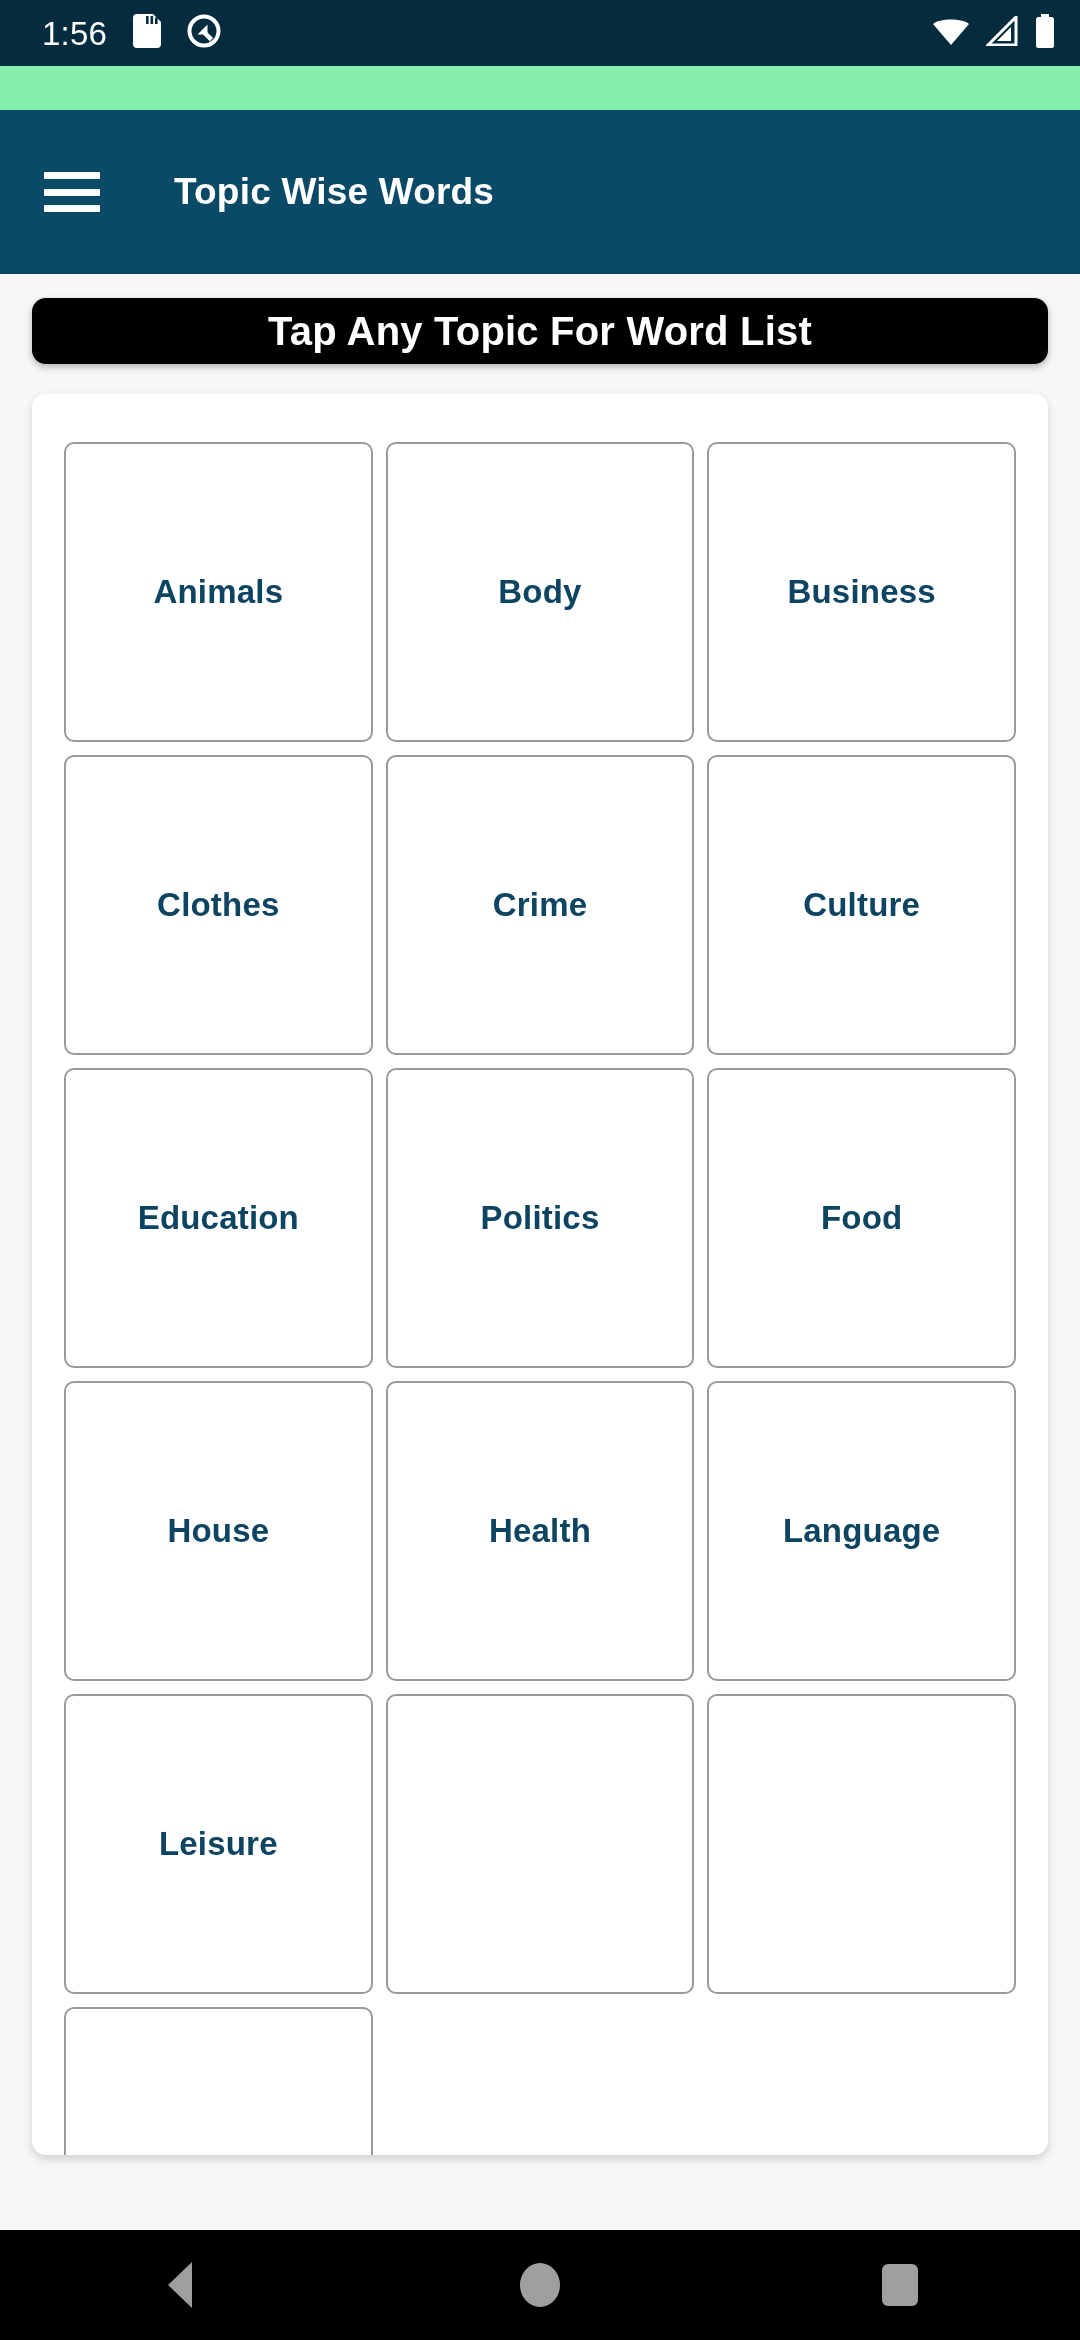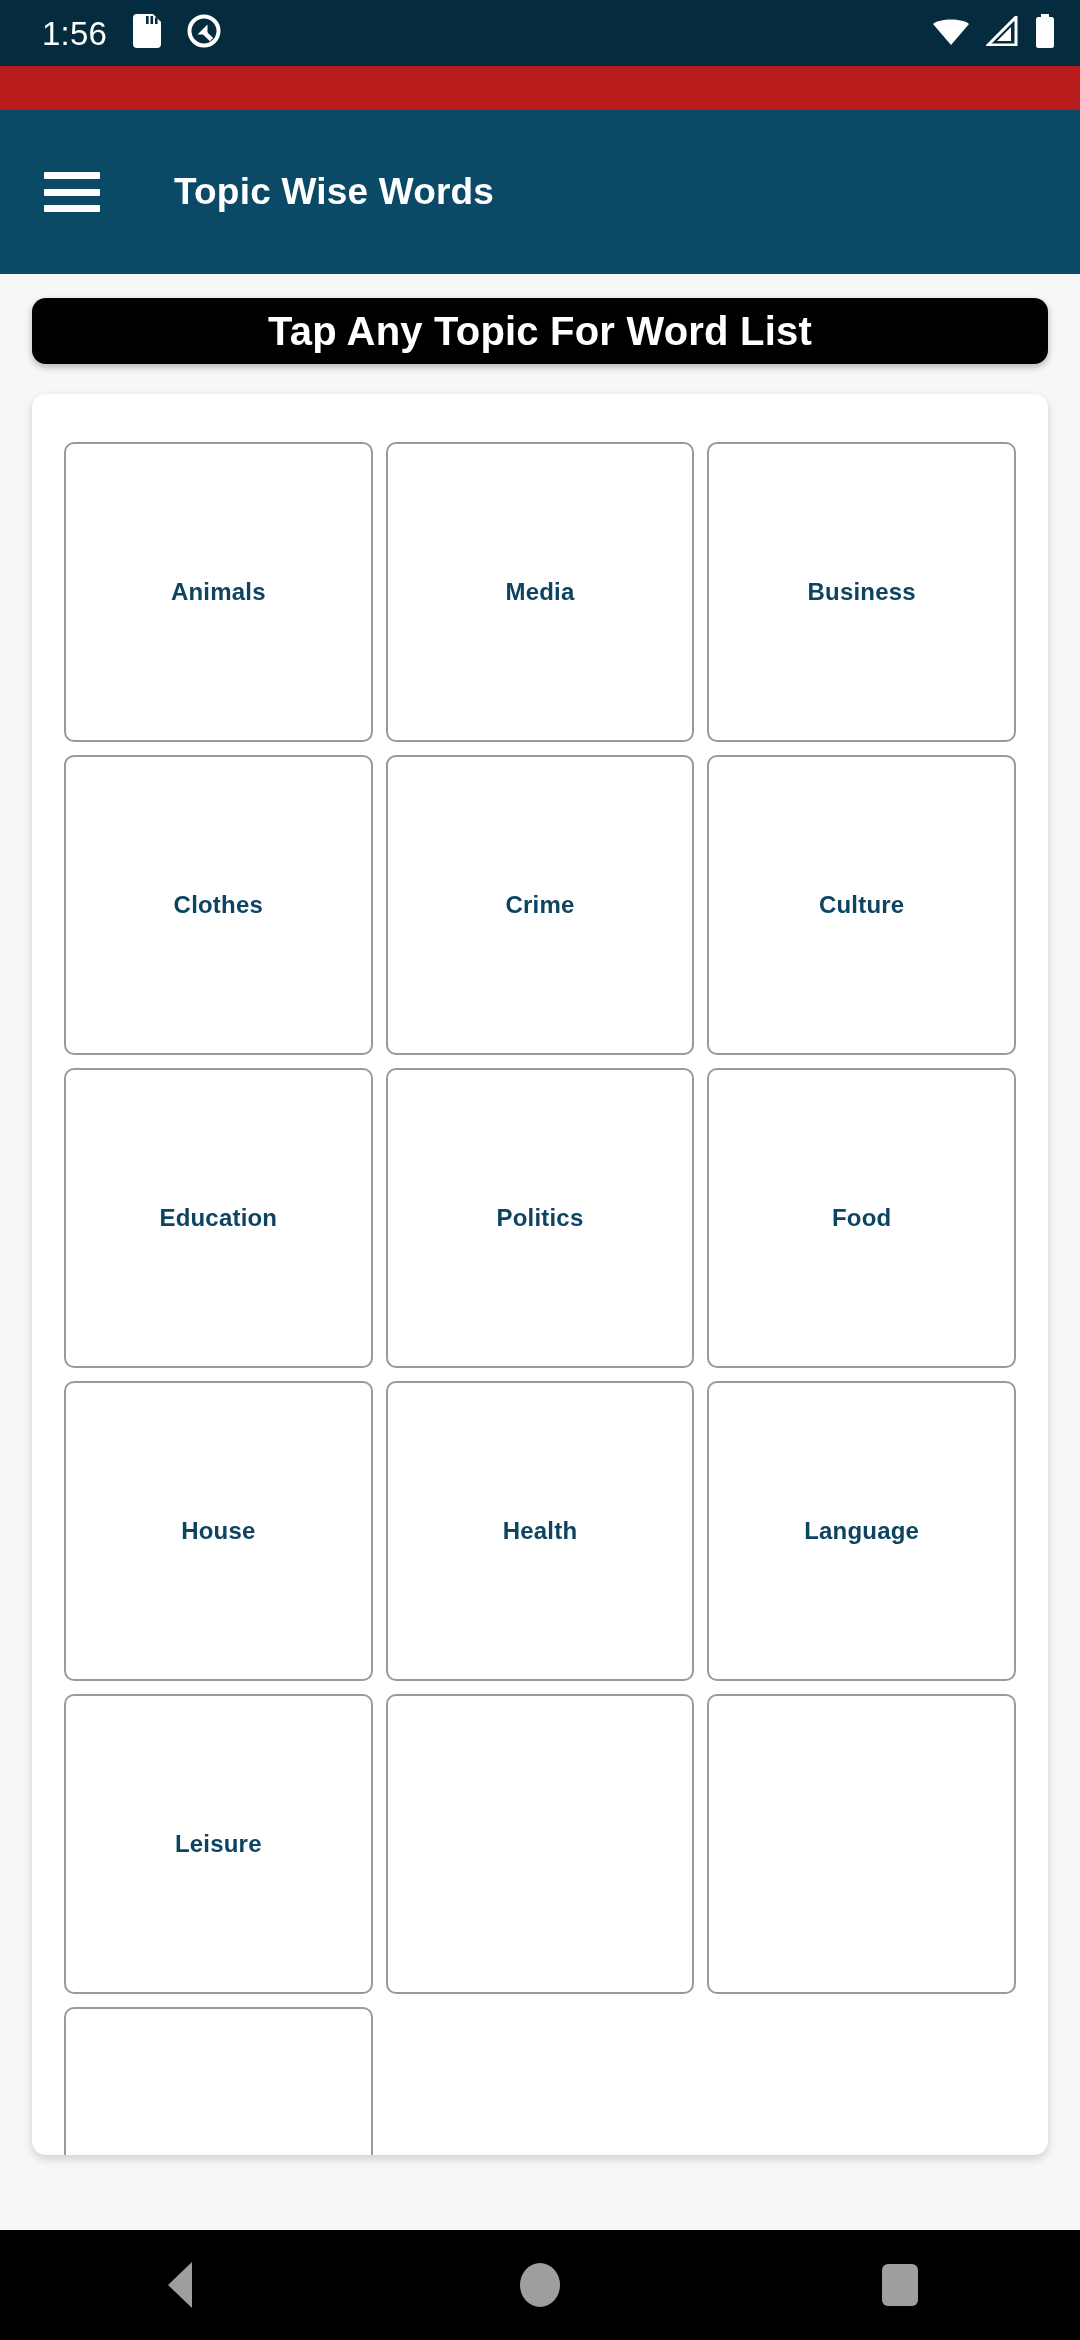--- a/index.html
+++ b/index.html
@@ -9,21 +9,21 @@
     height: 2340px;
     background: #f7f7f7;
     font-family: "Liberation Sans", sans-serif;
     overflow: hidden;
   }
 
   #screen {
     position: relative;
     width: 1080px;
     height: 2340px;
-    background: #b91c1c;
+    background: #86efac;
     display: flex;
     flex-direction: column;
   }
 
   
   .status-bar {
     height: 66px;
     background: #042B3E;
     display: flex;
     align-items: center;
@@ -130,21 +130,21 @@
     background: #ffffff;
     border: 2px solid #9a9a9a;
     border-radius: 10px;
     display: flex;
     align-items: center;
     justify-content: center;
     cursor: pointer;
   }
   .topic-label {
     color: #0D4461;
-    font-size: 24px;
+    font-size: 33px;
     font-weight: bold;
     text-align: center;
     letter-spacing: 0.2px;
   }
 
   
   .nav-bar {
     height: 110px;
     background: #000000;
     display: flex;
@@ -236,21 +236,21 @@
     <div class="banner">
       <div class="banner-text">Tap Any Topic For Word List</div>
     </div>
 
     <div class="grid-card">
       <div class="topic-grid">
         <div class="topic-cell">
           <span class="topic-label">Animals</span>
         </div>
         <div class="topic-cell">
-          <span class="topic-label">Media</span>
+          <span class="topic-label">Body</span>
         </div>
         <div class="topic-cell">
           <span class="topic-label">Business</span>
         </div>
         <div class="topic-cell">
           <span class="topic-label">Clothes</span>
         </div>
         <div class="topic-cell">
           <span class="topic-label">Crime</span>
         </div>

